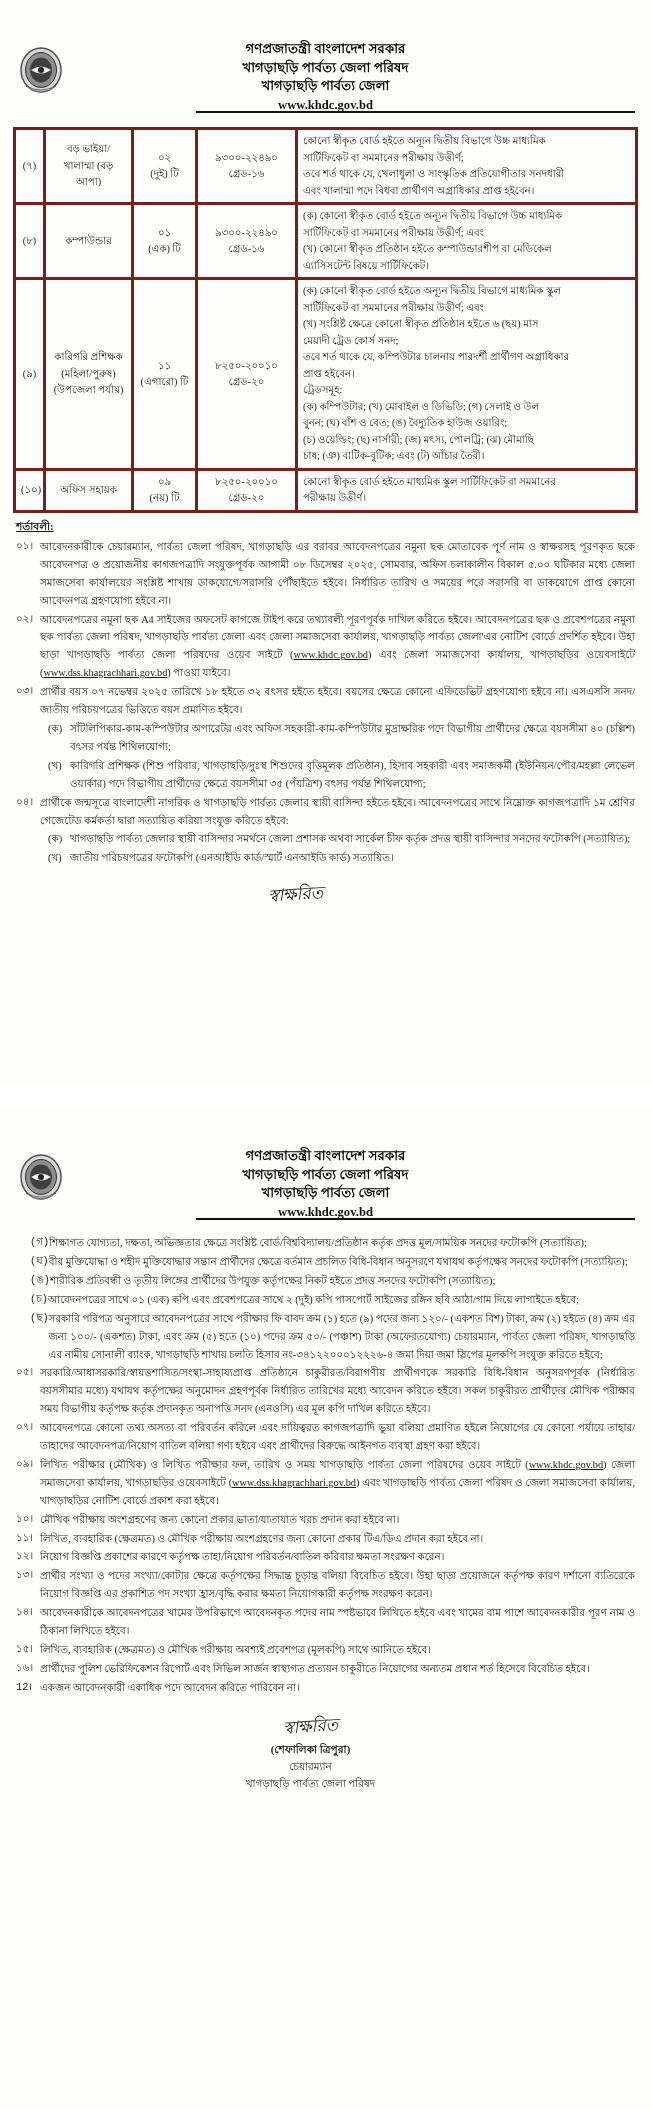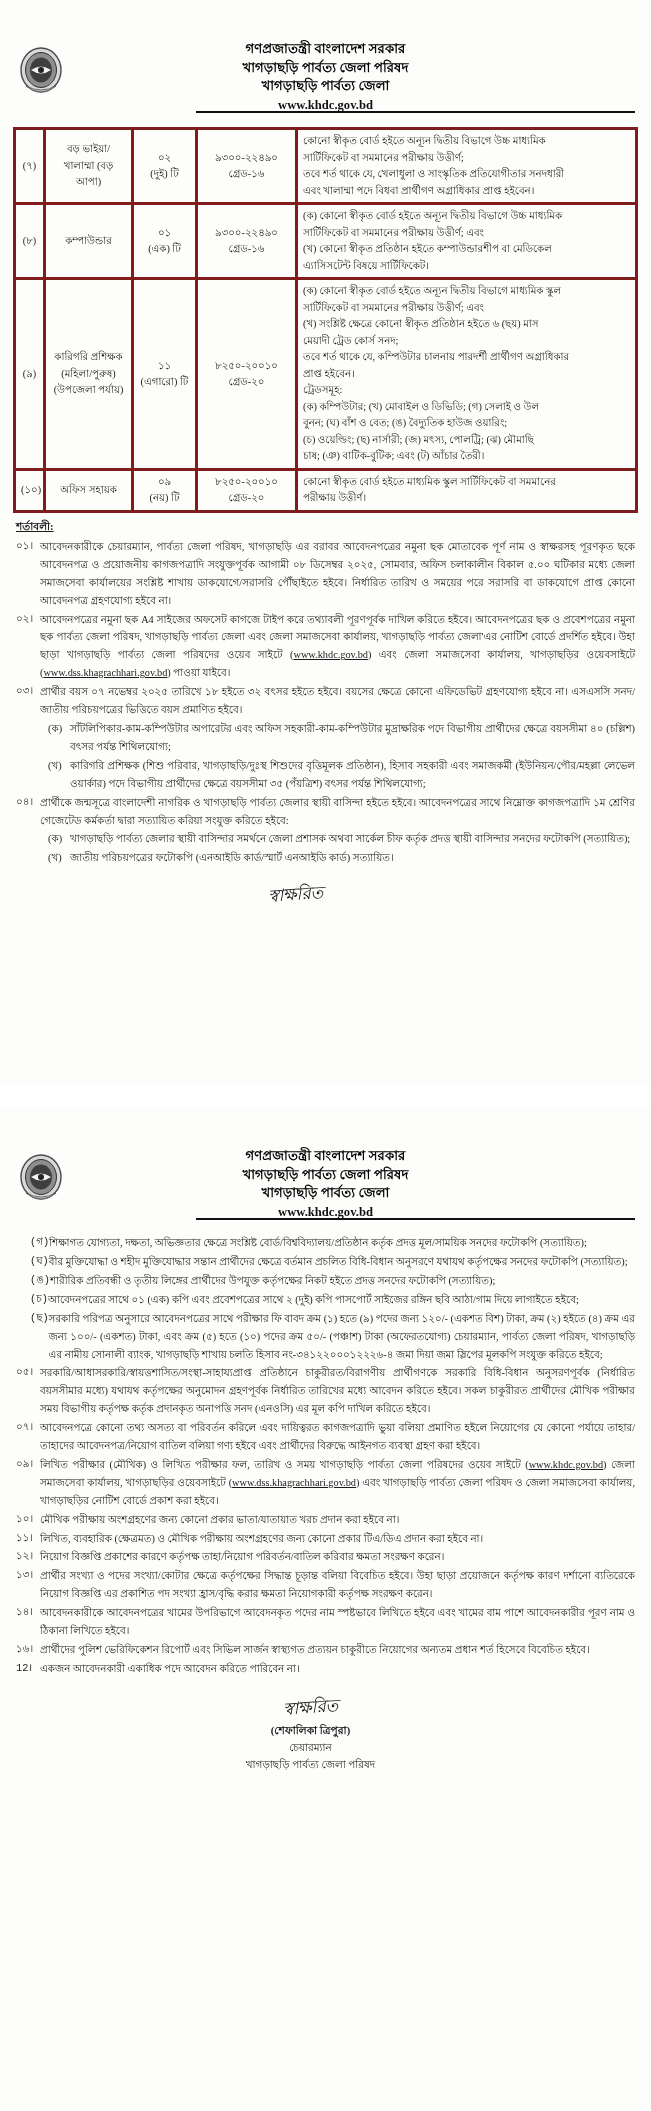--- a/index.html
+++ b/index.html
@@ -340,20 +340,24 @@
       </li>
       <li>
         <span class="num">১৩।</span>
         <span class="body">প্রার্থীর সংখ্যা ও পদের সংখ্যা/কোটার ক্ষেত্রে কর্তৃপক্ষের সিদ্ধান্ত চূড়ান্ত বলিয়া বিবেচিত হইবে। উহা ছাড়া প্রয়োজনে কর্তৃপক্ষ কারণ দর্শানো ব্যতিরেকে নিয়োগ বিজ্ঞপ্তি এর প্রকাশিত পদ সংখ্যা হ্রাস/বৃদ্ধি করার ক্ষমতা নিয়োগকারী কর্তৃপক্ষ সংরক্ষণ করেন।</span>
       </li>
       <li>
         <span class="num">১৪।</span>
         <span class="body">আবেদনকারীকে আবেদনপত্রের খামের উপরিভাগে আবেদনকৃত পদের নাম স্পষ্টভাবে লিখিতে হইবে এবং খামের বাম পাশে আবেদনকারীর পূরণ নাম ও ঠিকানা লিখিতে হইবে।</span>
       </li>
       <li>
+        <span class="num">১৫।</span>
+        <span class="body">লিখিত, ব্যবহারিক (ক্ষেত্রমত) ও মৌখিক পরীক্ষায় অবশ্যই প্রবেশপত্র (মূলকপি) সাথে আনিতে হইবে।</span>
+      </li>
+      <li>
         <span class="num">১৬।</span>
         <span class="body">প্রার্থীদের পুলিশ ভেরিফিকেশন রিপোর্ট এবং সিভিল সার্জন স্বাস্থ্যগত প্রত্যয়ন চাকুরীতে নিয়োগের অন্যতম প্রধান শর্ত হিসেবে বিবেচিত হইবে।</span>
       </li>
       <li>
         <span class="num">12।</span>
         <span class="body">একজন আবেদনকারী একাধিক পদে আবেদন করিতে পারিবেন না।</span>
       </li>
     </ol>
 
   <div class="footer-sig">

